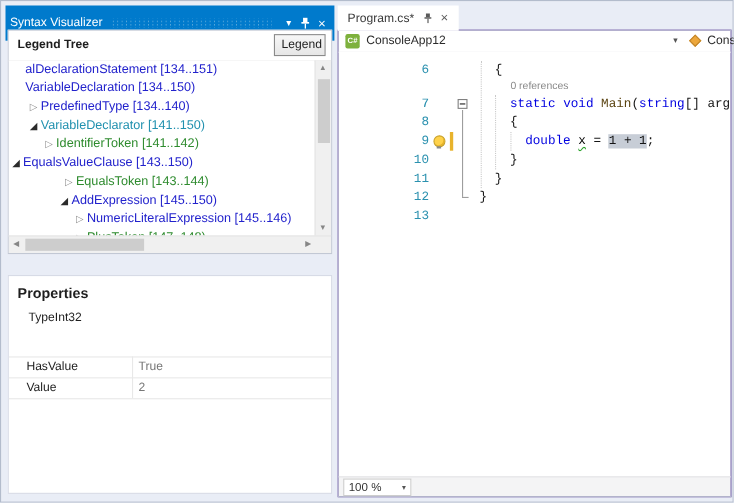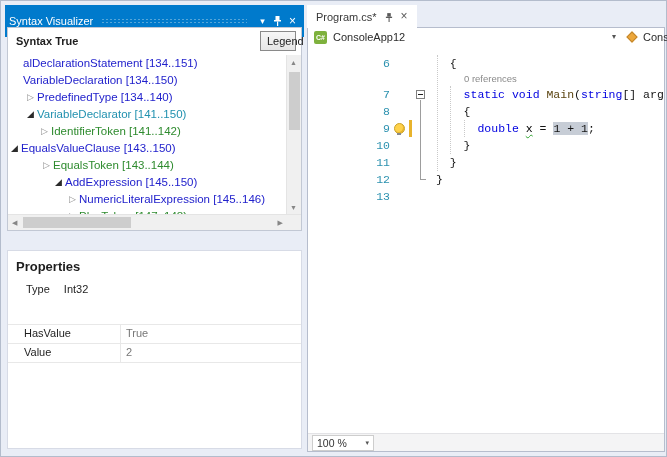--- a/index.html
+++ b/index.html
@@ -17,42 +17,42 @@
            background-image:radial-gradient(#55a6d9 0.8px,transparent 0.9px);
            background-size:4px 3px;background-position:0 1px}
   .tw-ic{width:15px;text-align:center;font-size:9px;line-height:19px;color:#fff}
   .tw-ic.x{font-size:12px}
   .pinsvg{display:inline-block;vertical-align:middle}
 
   .treebox{position:absolute;left:2px;top:22px;width:295px;height:204px;background:#fff;
            border:1px solid #c2c8d4;box-sizing:border-box}
   .tree-header{position:absolute;top:0;left:0;right:0;height:27px;border-bottom:1px solid #dcdcdc;background:#fff}
   .tree-heading{position:absolute;left:8px;top:7px;font-size:11px;font-weight:bold;color:#1e1e1e}
-  .legend-btn{position:absolute;right:5px;top:3px;width:36px;height:20px;font-size:11px;color:#222;
+  .legend-btn{position:absolute;right:5px;top:3px;width:47px;height:20px;font-size:11px;color:#222;
               background:linear-gradient(#f7f7f7,#e6e6e6);border:1px solid #8a8a8a;font-family:"Liberation Sans",sans-serif}
   .tree-vp{position:absolute;left:0;top:27px;right:15px;height:160px;overflow:hidden;background:#fff}
   .titem{height:17px;line-height:17px;font-size:11.5px;white-space:nowrap}
   .arr{display:inline-block;width:13px;text-align:center;font-size:9px;vertical-align:top}
   .arr.collapsed{color:#8c8c8c}
   .arr.expanded{color:#2b2b2b}
   .k-node{color:#2222cc}.k-token{color:#2e8b2e}.k-decl{color:#2191af}
 
   .tree-vs{position:absolute;right:0;top:27px;width:15px;height:160px;background:#f0f0f0;border-left:1px solid #e4e4e4;box-sizing:border-box}
   .tree-hs{position:absolute;left:0;right:0;bottom:0;height:16px;background:#f0f0f0;border-top:1px solid #e4e4e4;box-sizing:border-box}
   .sb-arrow{position:absolute;color:#868686;font-size:7px;line-height:7px}
   .vs-up{left:3px;top:4px}.vs-dn{left:3px;bottom:4px}
   .hs-l{left:4px;top:4px}.hs-r{right:18px;top:4px}
   .vthumb{position:absolute;left:2px;width:11px;top:17px;height:58px;background:#cdcdcd}
   .hthumb{position:absolute;top:2px;height:11px;left:15px;width:108px;background:#cdcdcd}
 
   .props{position:absolute;left:2px;top:245px;width:295px;height:199px;background:#fff;
          border:1px solid #d7dbe6;box-sizing:border-box}
   .props-heading{position:absolute;left:8px;top:8px;font-size:13px;font-weight:bold;color:#1e1e1e}
   .type-row{position:absolute;left:18px;top:32px;font-size:11px;color:#1e1e1e}
-  .type-row .v{margin-left:14px}
+  .type-row .v{margin-left:0}
   .pgrid{position:absolute;left:0;right:0;top:73px;border-bottom:1px solid #e8e8e8}
   .pgrid .vline{position:absolute;left:112px;top:0;bottom:0;width:1px;background:#e8e8e8}
   .prow{height:18px;border-top:1px solid #e8e8e8;position:relative;font-size:11px}
   .pname{position:absolute;left:16px;top:2px;color:#1e1e1e}
   .pval{position:absolute;left:118px;top:2px;color:#777}
 
   
   .pane{position:absolute;left:306px;top:4px;right:1px;bottom:4px}
   .tabs{position:absolute;top:0;left:0;right:0;height:22px}
   .tab{position:absolute;left:0;top:0;height:23px;background:#fff;display:flex;align-items:center;
@@ -112,31 +112,31 @@
       <span class="tw-ic"><svg class="pinsvg" width="9" height="11" viewBox="0 0 9 11" fill="currentColor">
             <rect x="2.5" y="0" width="4" height="4"></rect>
             <rect x="1" y="4" width="7" height="1.5"></rect>
             <rect x="4" y="5.5" width="1.2" height="4.5"></rect>
           </svg></span>
       <span class="tw-ic x">×</span>
     </header>
 
     <div class="treebox">
       <div class="tree-header">
-        <span class="tree-heading">Syntax True</span>
+        <span class="tree-heading">Legend Tree</span>
         <button class="legend-btn">Legend</button>
       </div>
       <div class="tree-vp" id="tree-list">
           <div class="titem" style="padding-left: 2px;"><span class="arr none"></span><span class="tlabel k-node">alDeclarationStatement [134..151)</span></div>
           <div class="titem" style="padding-left: 2px;"><span class="arr none"></span><span class="tlabel k-node">VariableDeclaration [134..150)</span></div>
           <div class="titem" style="padding-left: 16px;"><span class="arr collapsed">▷</span><span class="tlabel k-node">PredefinedType [134..140)</span></div>
           <div class="titem" style="padding-left: 16px;"><span class="arr expanded">◢</span><span class="tlabel k-decl">VariableDeclarator [141..150)</span></div>
           <div class="titem" style="padding-left: 30px;"><span class="arr collapsed">▷</span><span class="tlabel k-token">IdentifierToken [141..142)</span></div>
           <div class="titem" style=""><span class="arr expanded">◢</span><span class="tlabel k-node">EqualsValueClause [143..150)</span></div>
-          <div class="titem" style="padding-left: 32px;"><span class="arr collapsed">▷</span><span class="tlabel k-token">EqualsToken [143..144)</span></div>
+          <div class="titem" style="padding-left: 48px;"><span class="arr collapsed">▷</span><span class="tlabel k-token">EqualsToken [143..144)</span></div>
           <div class="titem" style="padding-left: 44px;"><span class="arr expanded">◢</span><span class="tlabel k-node">AddExpression [145..150)</span></div>
           <div class="titem" style="padding-left: 58px;"><span class="arr collapsed">▷</span><span class="tlabel k-node">NumericLiteralExpression [145..146)</span></div>
           <div class="titem" style="padding-left: 58px;"><span class="arr collapsed">▷</span><span class="tlabel k-token">PlusToken [147..148)</span></div>
         </div>
       <div class="tree-vs">
         <span class="sb-arrow vs-up">▲</span>
         <span class="vthumb"></span>
         <span class="sb-arrow vs-dn">▼</span>
       </div>
       <div class="tree-hs">

